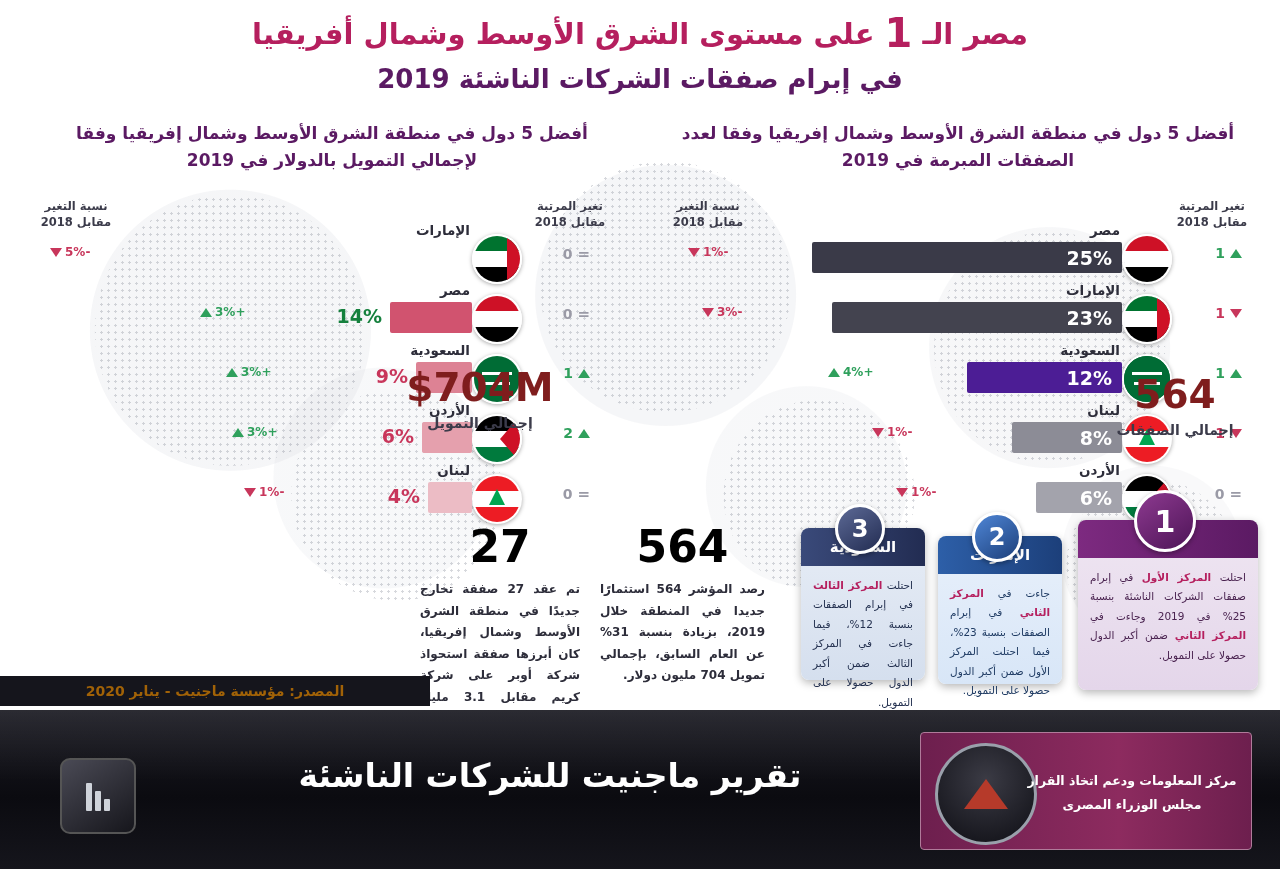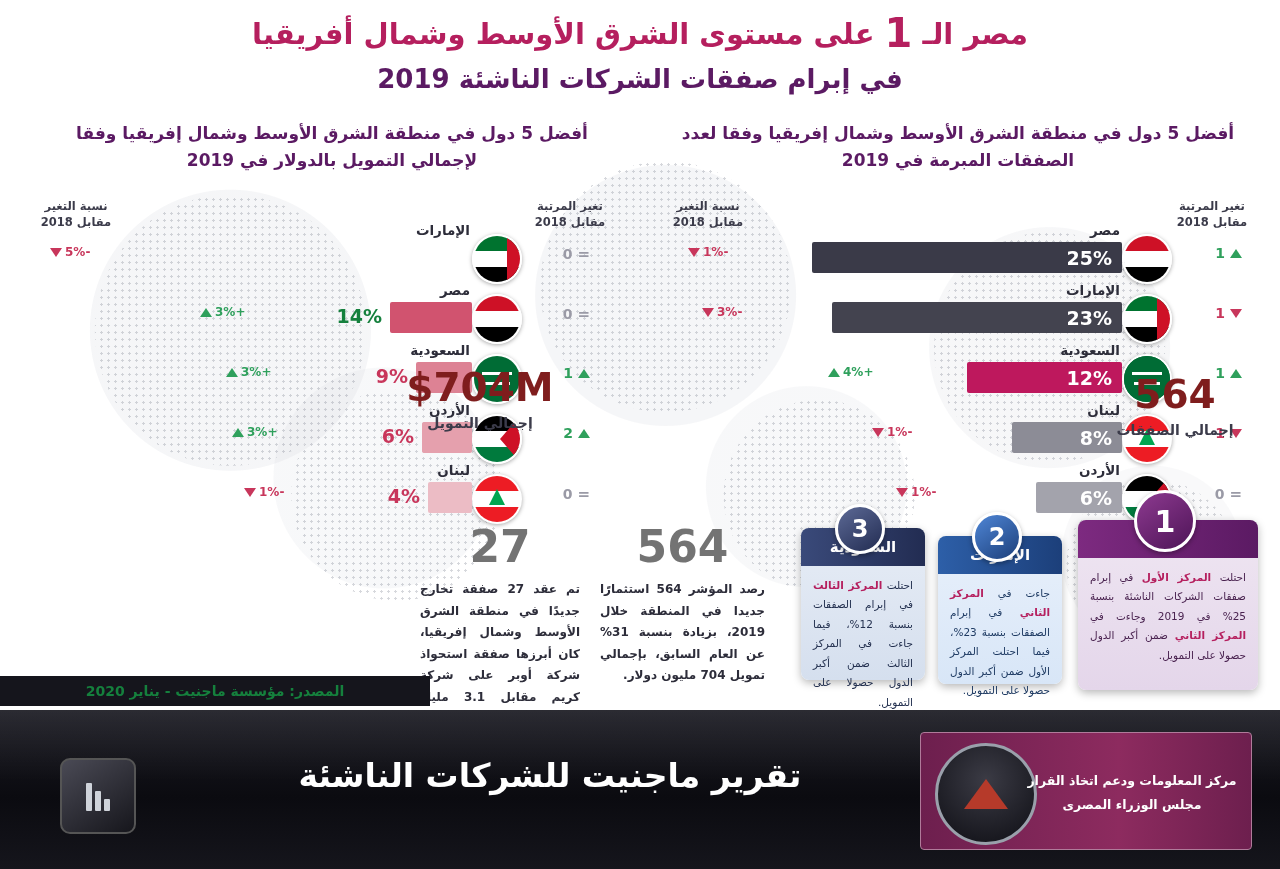--- a/index.html
+++ b/index.html
@@ -96,21 +96,21 @@
   .total .cap{font-size:14px;font-weight:bold;color:#3b3b4a;margin-top:8px;}
 
   
   .defbox{position:absolute;left:30px;top:528px;width:255px;text-align:right;direction:rtl;}
   .defbox .dtitle{font-size:14px;font-weight:bold;color:#b51f5e;display:flex;align-items:center;justify-content:flex-start;gap:8px;flex-direction:row-reverse;}
   .defbox .dtext{font-size:11.5px;color:#3b3b4a;line-height:1.85;margin-top:10px;text-align:justify;}
   .ico-circle{width:34px;height:34px;border-radius:50%;border:2px solid #8fbf3f;display:flex;align-items:center;justify-content:center;}
 
   
   .stat{position:absolute;text-align:center;direction:rtl;}
-  .stat .snum{font-size:44px;font-weight:bold;color:#737373;line-height:1;}
+  .stat .snum{font-size:44px;font-weight:bold;color:#000000;line-height:1;}
   .stat .stxt{font-size:12px;color:#2d2d3a;line-height:1.8;margin-top:10px;text-align:justify;font-weight:bold;}
 
   
   .card{position:absolute;border-radius:8px;overflow:visible;direction:rtl;
         box-shadow:0 3px 8px rgba(0,0,0,.28);}
   .card .chead{height:38px;display:flex;align-items:center;justify-content:center;
     color:#fff;font-size:15px;font-weight:bold;border-radius:8px 8px 0 0;}
   .card .cbody{padding:10px 12px;font-size:10.5px;line-height:1.85;text-align:justify;}
   .badge{position:absolute;width:44px;height:44px;border-radius:50%;
     display:flex;align-items:center;justify-content:center;color:#fff;
@@ -123,21 +123,21 @@
   .card2{right:218px;top:536px;width:124px;height:148px;background:linear-gradient(180deg,#e8f0fb,#d8e6f7);}
   .card2 .chead{background:linear-gradient(90deg,#2d5fa8,#1c3f7a);}
   .card2 .cbody{color:#1f3b63;}
   .card3{right:355px;top:528px;width:124px;height:152px;background:linear-gradient(180deg,#e7edf6,#d5dfee);}
   .card3 .chead{background:linear-gradient(90deg,#3a4a7a,#222c52);}
   .card3 .cbody{color:#23304f;}
   .hl-pink{color:#b51f5e;font-weight:bold;}
 
   
   .source{position:absolute;left:0;top:676px;width:430px;height:30px;background:#15151c;
-    display:flex;align-items:center;justify-content:center;color:#15803d;font-size:14px;font-weight:bold;direction:rtl;}
+    display:flex;align-items:center;justify-content:center;color:#a16207;font-size:14px;font-weight:bold;direction:rtl;}
 
   
   .footer{position:absolute;left:0;top:710px;width:1280px;height:159px;
     background:linear-gradient(180deg,#1b1b23 0%,#0b0b10 55%,#15151c 100%);}
   .footer-sheen{position:absolute;left:0;top:0;width:1280px;height:159px;
     background:linear-gradient(180deg,rgba(255,255,255,.07),rgba(255,255,255,0) 45%);}
   .footer-title{position:absolute;right:470px;top:46px;width:520px;text-align:center;
     color:#fff;font-size:33px;font-weight:bold;direction:rtl;}
   .logo-left{position:absolute;left:60px;top:48px;width:72px;height:72px;border-radius:10px;
     background:linear-gradient(145deg,#4a4a55,#16161c);border:2px solid #555;
@@ -229,21 +229,21 @@
       <div class="rank" style="right:18px;">
         <span class="tri-up"></span>
         <span style="color:#2fa05c">1</span>
       </div>
       <div class="flag" style="right:88px;background:#006c35;">
         <div style="position:absolute;inset:0;background:#006c35"></div>
         <div style="position:absolute;left:8px;right:8px;top:16px;height:3px;background:#fff"></div>
         <div style="position:absolute;left:10px;right:10px;top:26px;height:3px;background:#fff"></div>
       </div>
       <div class="cname" style="right:140px;">السعودية</div>
-      <div class="bar" style="right:138px;width:155px;background:#be185d;">
+      <div class="bar" style="right:138px;width:155px;background:#4c1d95;">
         <span class="pct">12%</span>
       </div>
       <div class="chg" style="left:168px;">
         <span style="color:#2fa05c">+4%</span>
         <span class="tri-up"></span>
       </div>
     </div>
 
     <div class="row" style="position:absolute;right:0;top:206px;width:600px;">
       <div class="rank" style="right:18px;">

